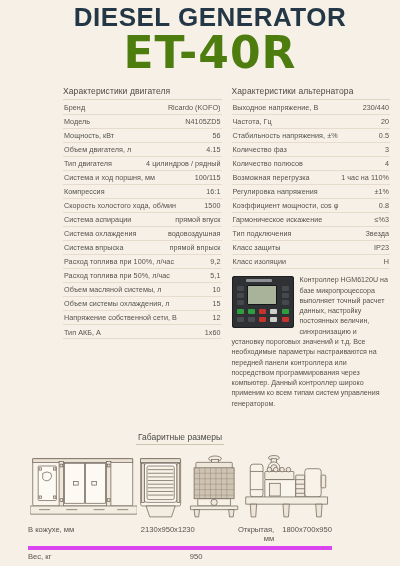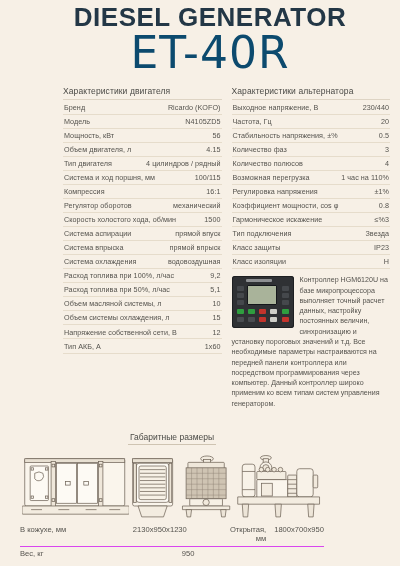--- a/index.html
+++ b/index.html
@@ -17,22 +17,22 @@
   .title-main {
     font-size: 26px;
     font-weight: 700;
     letter-spacing: 0.5px;
     color: #233746;
     font-family: "Liberation Sans", sans-serif;
     line-height: 1.05;
   }
   .title-model {
     font-size: 44px;
-    font-weight: 400;
-    color: #0c4a6e;
+    font-weight: 700;
+    color: #4d7c0f;
     letter-spacing: 1px;
     line-height: 1.1;
     margin-top: -2px;
     font-family: "DejaVu Sans", sans-serif;
   }
 
   
   .columns {
     display: flex;
     padding: 0 10px;
@@ -100,21 +100,21 @@
   }
   .ctrl-btn {
     position: absolute; width: 7px; height: 4.5px;
     background: #4a4d51; border-radius: 1px;
   }
   .ctrl-btn.g { background: #2f9e3f; }
   .ctrl-btn.r { background: #c4342c; }
   .ctrl-btn.w { background: #cfcfc9; }
 
   
-  .dims { position: absolute; left: 8px; top: 432px; width: 328px; }
+  .dims { position: absolute; left: 16px; top: 432px; width: 328px; }
   .dims-head {
     text-align: center;
     font-size: 8.5px;
     color: #4a4a46;
     padding-bottom: 2px;
   }
   .dims-head span {
     border-bottom: 1px solid #cfc4b2;
     padding: 0 2px 2px 2px;
   }
@@ -125,21 +125,21 @@
     padding: 4px 14px 0 14px;
     height: 78px;
   }
   .draw { display: block; }
 
   .dim-table { padding: 0 12px; margin-top: 1px; }
   .dim-line {
     display: flex;
     font-size: 7.6px;
     color: #55534e;
-    border-bottom: 1px solid #d946ef;
+    border-bottom: 4px solid #d946ef;
     padding: 2px 0 2.5px 0;
     position: relative;
   }
   .dim-line .lbl { width: 105px; }
   .dim-line .val { width: 150px; text-align: center; }
   .dim-line .lbl2 { width: 70px; text-align: right; padding-right: 8px; }
   .dim-line .val2 { flex: 1; text-align: left; }
   .dim-line.weight { border-bottom: none; }
   .dim-line.weight .val { width: 150px; text-align: center; }
 </style>
@@ -180,38 +180,34 @@
           </div>
           <div class="srow">
             <span class="k">Система и ход поршня, мм</span>
             <span class="v">100/115</span>
           </div>
           <div class="srow">
             <span class="k">Компрессия</span>
             <span class="v">16:1</span>
           </div>
           <div class="srow">
-            <span class="k">Регулятор оборотов</span>
-            <span class="v">механический</span>
-          </div>
-          <div class="srow">
             <span class="k">Скорость холостого хода, об/мин</span>
             <span class="v">1500</span>
           </div>
           <div class="srow">
             <span class="k">Система аспирации</span>
             <span class="v">прямой впуск</span>
           </div>
           <div class="srow">
+            <span class="k">Система охлаждения</span>
+            <span class="v">водовоздушная</span>
+          </div>
+          <div class="srow">
             <span class="k">Система впрыска</span>
             <span class="v">прямой впрыск</span>
-          </div>
-          <div class="srow">
-            <span class="k">Система охлаждения</span>
-            <span class="v">водовоздушная</span>
           </div>
           <div class="srow">
             <span class="k">Расход топлива при 100%, л/час</span>
             <span class="v">9,2</span>
           </div>
           <div class="srow">
             <span class="k">Расход топлива при 50%, л/час</span>
             <span class="v">5,1</span>
           </div>
           <div class="srow">

